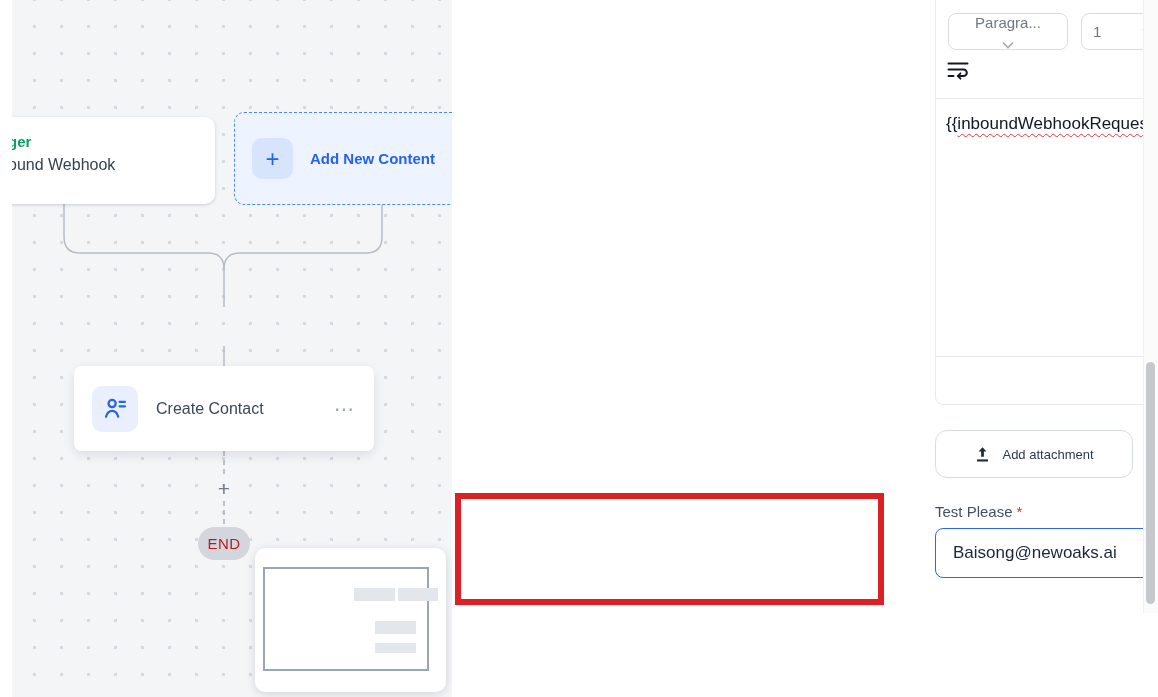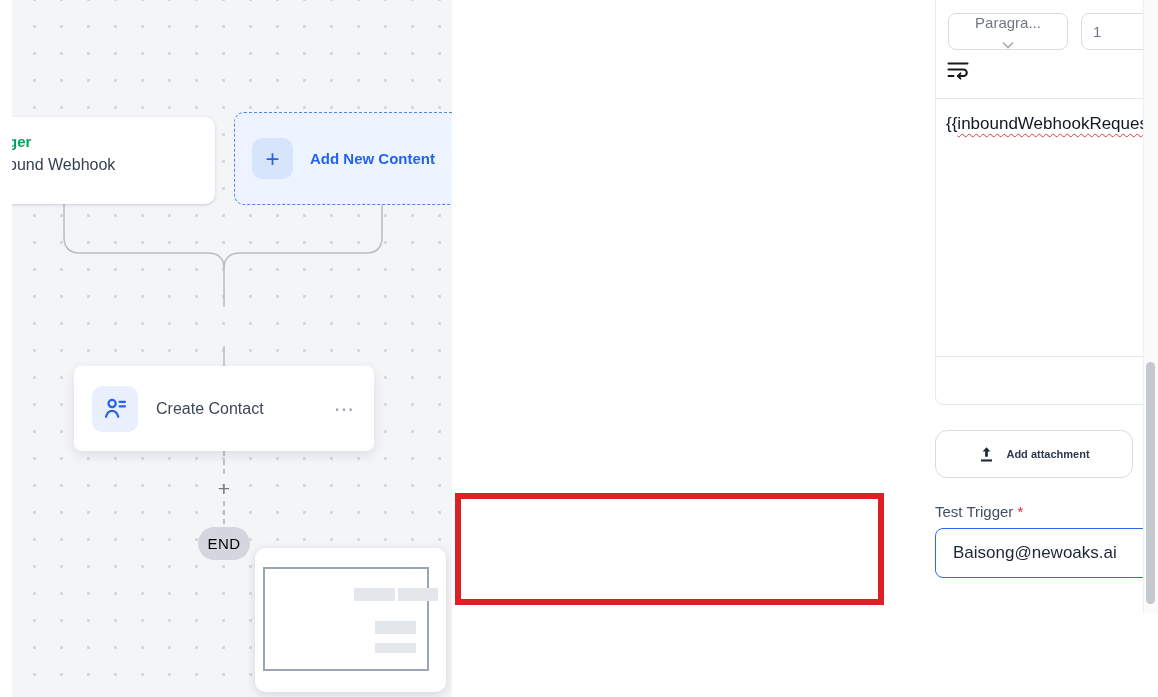--- a/index.html
+++ b/index.html
@@ -26,21 +26,21 @@
     font-size:16px;color:#202939;}
   .contact-card{left:62px;top:366px;width:300px;height:85px;border-radius:8px;display:flex;align-items:center;
     padding:8px 18px;box-shadow:0 4px 12px rgba(16,24,40,.10);}
   .contact-card .tile{width:46px;height:46px;background:#e9effd;border-radius:10px;display:flex;
     align-items:center;justify-content:center;flex:none;}
   .contact-card .lbl{margin-left:18px;font-size:16px;color:#3c4758;}
   .contact-card .dots{margin-left:auto;color:#98a2b3;font-size:20px;line-height:1;letter-spacing:2px;cursor:pointer;}
   .branch-plus{position:absolute;left:201px;top:477px;width:22px;height:23px;display:flex;align-items:center;
     justify-content:center;color:#717a87;font-size:21px;line-height:1;cursor:pointer;}
   .end-pill{position:absolute;left:186px;top:527px;width:52px;height:33px;background:#d3d7dd;border-radius:17px;
-    display:flex;align-items:center;justify-content:center;font-size:15px;color:#000000;letter-spacing:.5px;}
+    display:flex;align-items:center;justify-content:center;font-size:15px;color:#b91c1c;letter-spacing:.5px;}
   .preview-card{position:absolute;left:243px;top:548px;width:191px;height:144px;background:#fff;border-radius:10px;
     box-shadow:0 2px 10px rgba(16,24,40,.14);}
   .preview-card .frame{position:absolute;left:8px;top:19px;width:166px;height:104px;border:2px solid #9aa5b6;background:#fff;}
   .preview-card .bar{position:absolute;background:#e3e6eb;}
   .pbar1{left:99px;top:40px;width:41px;height:13px;}
   .pbar2{left:143px;top:40px;width:40px;height:13px;}
   .pbar3{left:120px;top:73px;width:41px;height:13px;}
   .pbar4{left:120px;top:95px;width:41px;height:10px;}
 
   
@@ -57,21 +57,21 @@
   .tb-divider{position:absolute;left:0;right:0;top:109px;height:1px;background:#e6e9ed;}
   .editor-content{position:absolute;left:0;right:0;top:110px;bottom:48px;padding:15px 10px;font-size:17px;
     color:#111826;cursor:text;}
   .editor-content .token{text-decoration:underline;text-decoration-style:wavy;text-decoration-color:#e03a3a;
     text-decoration-thickness:1px;text-underline-offset:4px;}
   .status-bar{position:absolute;left:0;right:0;bottom:0;height:48px;border-top:1px solid #e6e9ed;display:flex;
     align-items:center;justify-content:flex-end;padding-right:20px;font-size:15.5px;color:#3a4656;}
 
   .attach-btn{position:absolute;left:483px;top:430px;width:198px;height:48px;border:1px solid #d7dce2;
     border-radius:12px;background:#fff;display:flex;align-items:center;justify-content:center;gap:11px;cursor:pointer;}
-  .attach-btn .lbl{font-size:11px;font-weight:700;color:#2c3950;}
+  .attach-btn .lbl{font-size:13px;font-weight:400;color:#2c3950;}
 
   .test-label{position:absolute;left:483px;top:503px;font-size:15px;font-weight:500;color:#425062;}
   .test-label .star{color:#e02b2b;margin-left:4px;}
   .email-input{position:absolute;left:483px;top:528px;width:382px;height:50px;border:1.5px solid #2e6ae8;
     border-radius:8px;padding:0 17px;font-size:17px;color:#1c2736;background:#fff;outline:none;}
   .red-annotation{position:absolute;left:455px;top:493px;width:429px;height:112px;border:6px solid #dc2023;
     z-index:30;pointer-events:none;}
 
   .scroll-track{position:absolute;left:1143px;top:0;width:15px;height:613px;background:#fbfbfc;border-left:1px solid #eef0f2;}
   .scroll-thumb{position:absolute;left:1146px;top:362px;width:9px;height:242px;background:#c5c9ce;border-radius:5px;cursor:grab;}
@@ -164,21 +164,21 @@
 
     <div class="attach-btn">
       <svg width="17" height="17" viewBox="0 0 16 16">
         <path d="M8 1.2l3.7 3.9H9.3v5H6.7v-5H4.3z" fill="#222b39"></path>
         <rect x="2.8" y="12.6" width="10.4" height="2" fill="#222b39"></rect>
       </svg>
       <span class="lbl">Add attachment</span>
     </div>
 
     <div class="test-label">
-      <span>Test Trigger</span><span class="star">*</span>
+      <span>Test Please</span><span class="star">*</span>
     </div>
     <input class="email-input" type="text" value="Baisong@newoaks.ai" style="">
 
     <div class="scroll-track" style="left:691px;"></div>
     <div class="scroll-thumb" style="left:694px;"></div>
   </div>
 
   <div class="red-annotation"></div>
 
 </div>

